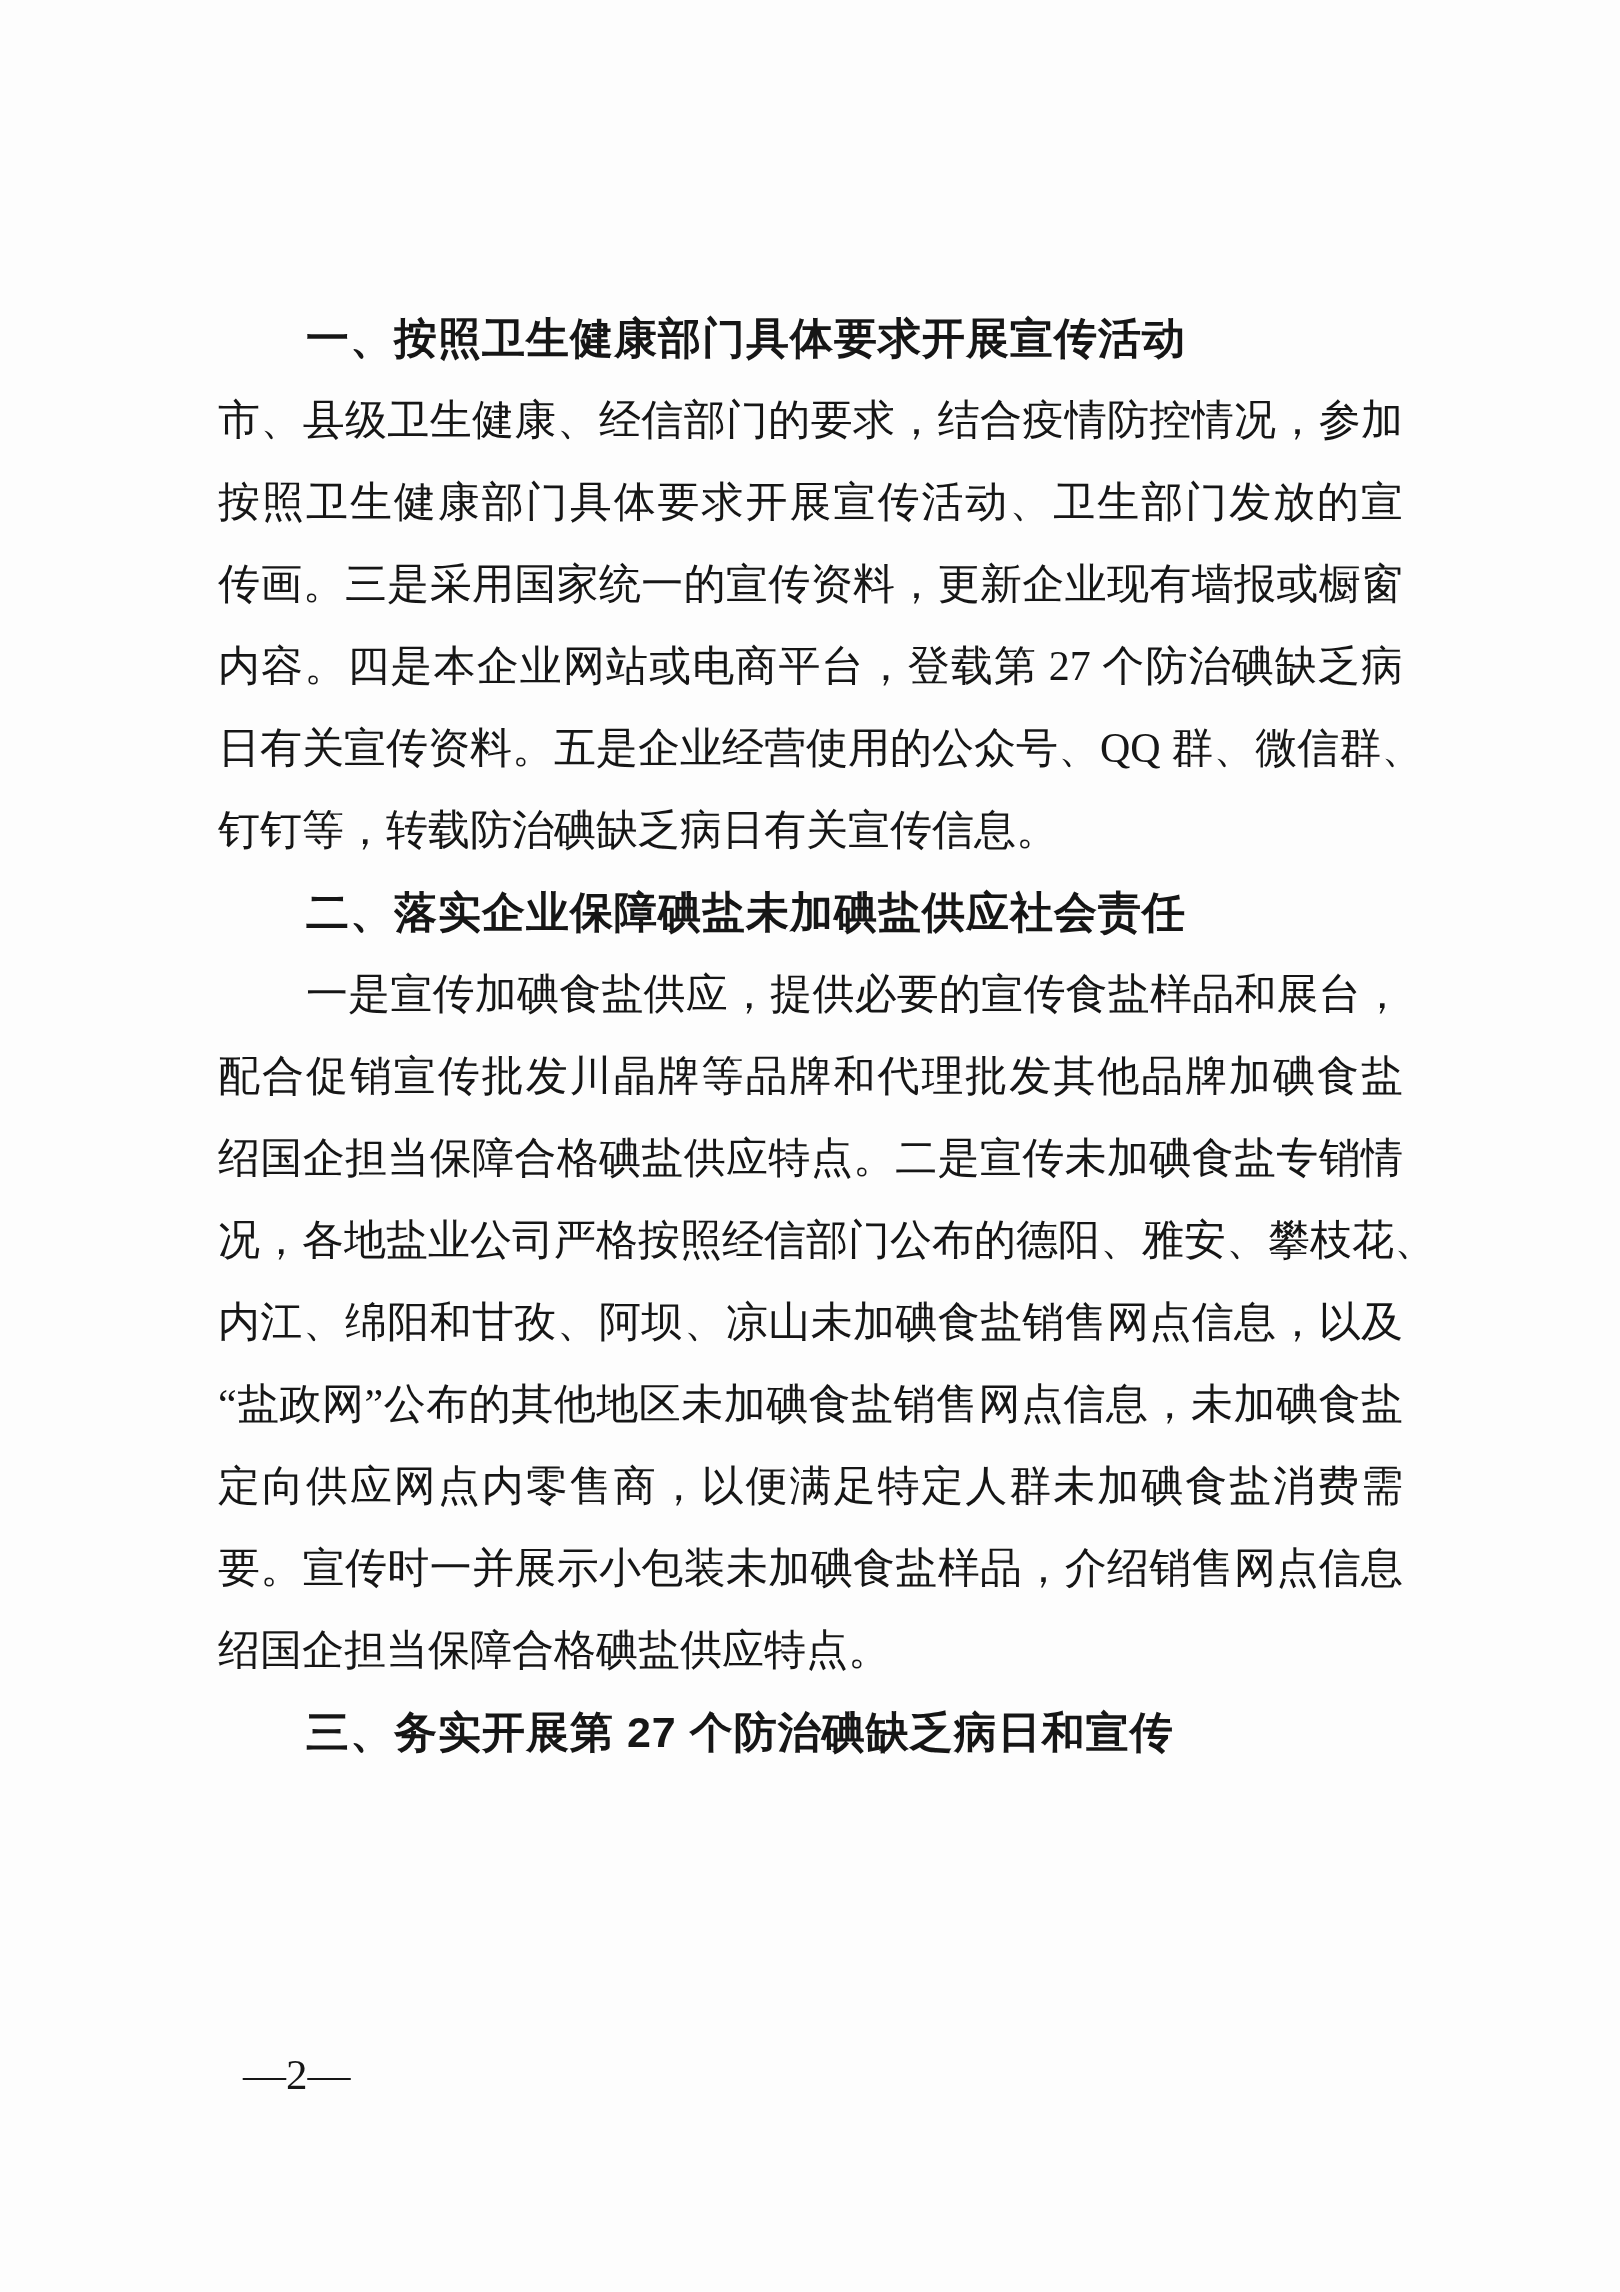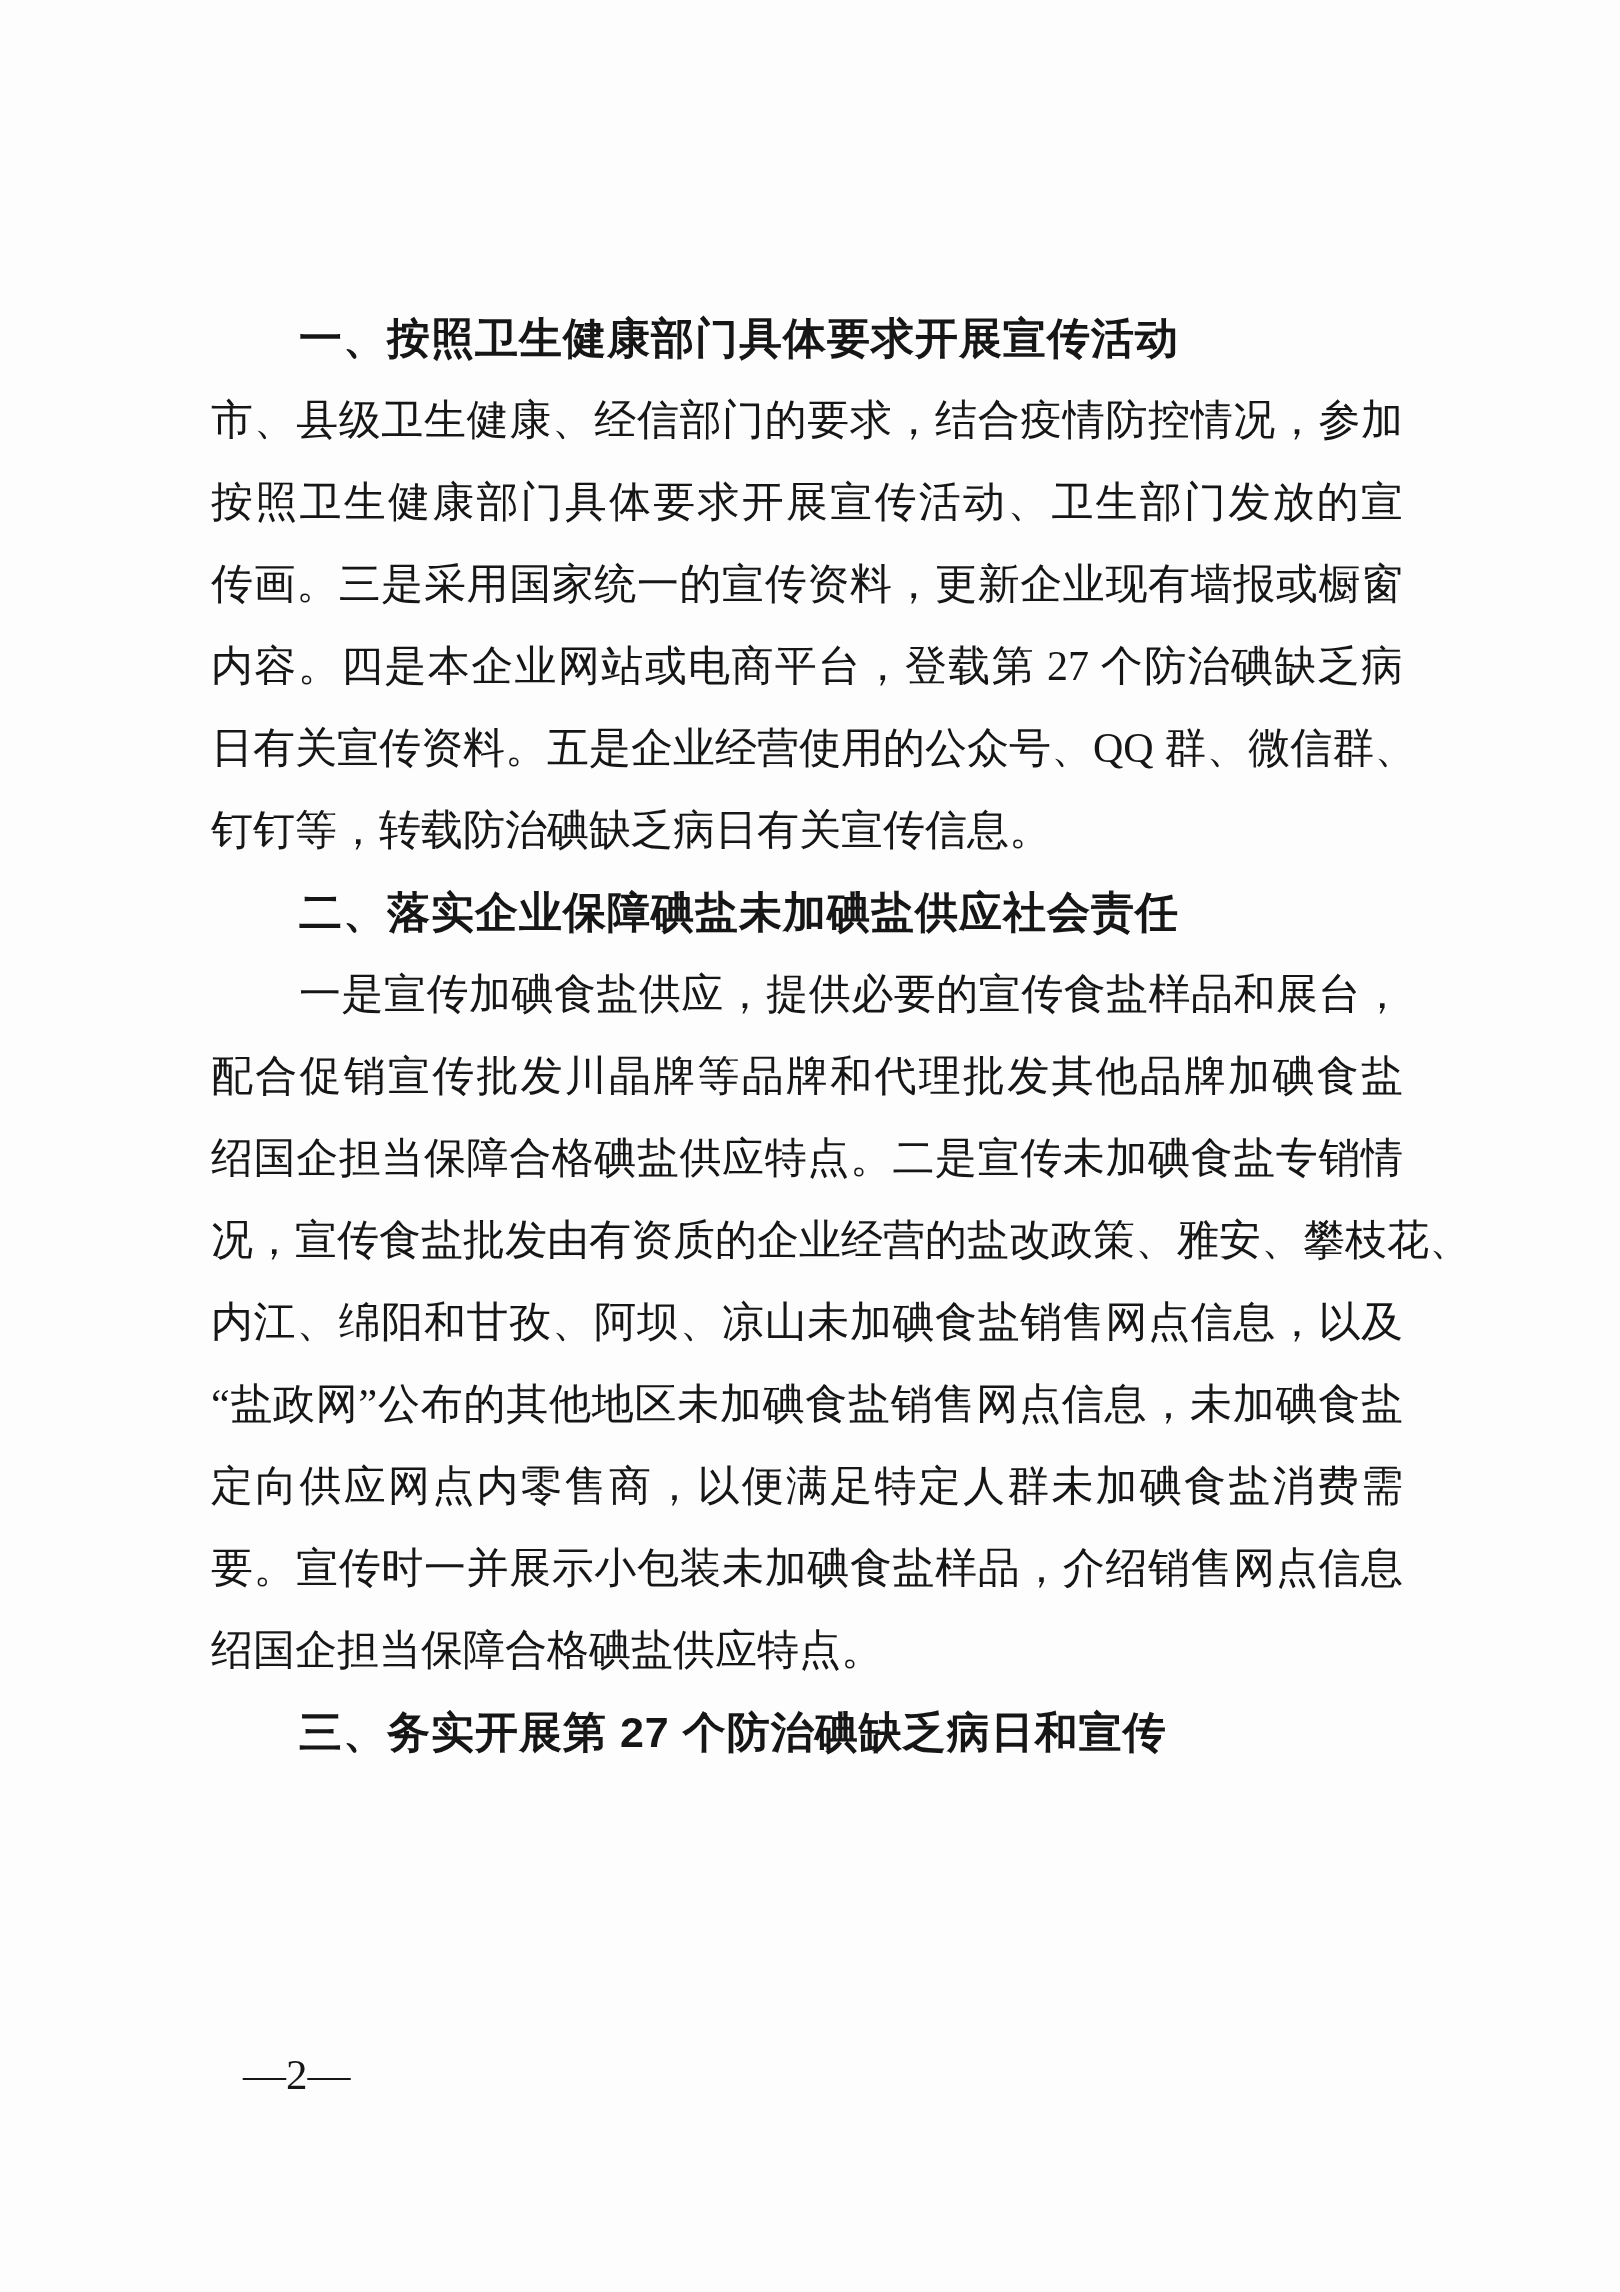--- a/index.html
+++ b/index.html
@@ -23,20 +23,21 @@
   }
   .line {
     font-family: "Liberation Serif", "DejaVu Serif", serif;
     font-size: 42px;
     line-height: 82px;
     height: 82px;
     color: #161616;
     text-align: justify;
     text-align-last: justify;
     white-space: nowrap;
+    margin-left: 7px;
   }
   .line.indent {
     text-indent: 88px;
   }
   .line.para-end {
     text-align: center;
     text-align-last: left;
   }
   .line.heading {
     font-family: "Liberation Sans", "DejaVu Sans", sans-serif;
@@ -70,21 +71,21 @@
     <div class="line">传画。三是采用国家统一的宣传资料，更新企业现有墙报或橱窗</div>
     <div class="line">内容。四是本企业网站或电商平台，登载第 27 个防治碘缺乏病</div>
     <div class="line">日有关宣传资料。五是企业经营使用的公众号、QQ 群、微信群、</div>
     <div class="line para-end">钉钉等，转载防治碘缺乏病日有关宣传信息。</div>
 
     <div class="line heading">二、落实企业保障碘盐未加碘盐供应社会责任</div>
 
     <div class="line indent">一是宣传加碘食盐供应，提供必要的宣传食盐样品和展台，</div>
     <div class="line">配合促销宣传批发川晶牌等品牌和代理批发其他品牌加碘食盐</div>
     <div class="line">绍国企担当保障合格碘盐供应特点。二是宣传未加碘食盐专销情</div>
-    <div class="line">况，宣传食盐批发由有资质的企业经营的盐改政策、雅安、攀枝花、</div>
+    <div class="line">况，各地盐业公司严格按照经信部门公布的德阳、雅安、攀枝花、</div>
     <div class="line">内江、绵阳和甘孜、阿坝、凉山未加碘食盐销售网点信息，以及</div>
     <div class="line">“盐政网”公布的其他地区未加碘食盐销售网点信息，未加碘食盐</div>
     <div class="line">定向供应网点内零售商，以便满足特定人群未加碘食盐消费需</div>
     <div class="line">要。宣传时一并展示小包装未加碘食盐样品，介绍销售网点信息</div>
     <div class="line para-end">绍国企担当保障合格碘盐供应特点。</div>
 
     <div class="line heading">三、务实开展第 27 个防治碘缺乏病日和宣传</div>
 
   </div>
 

